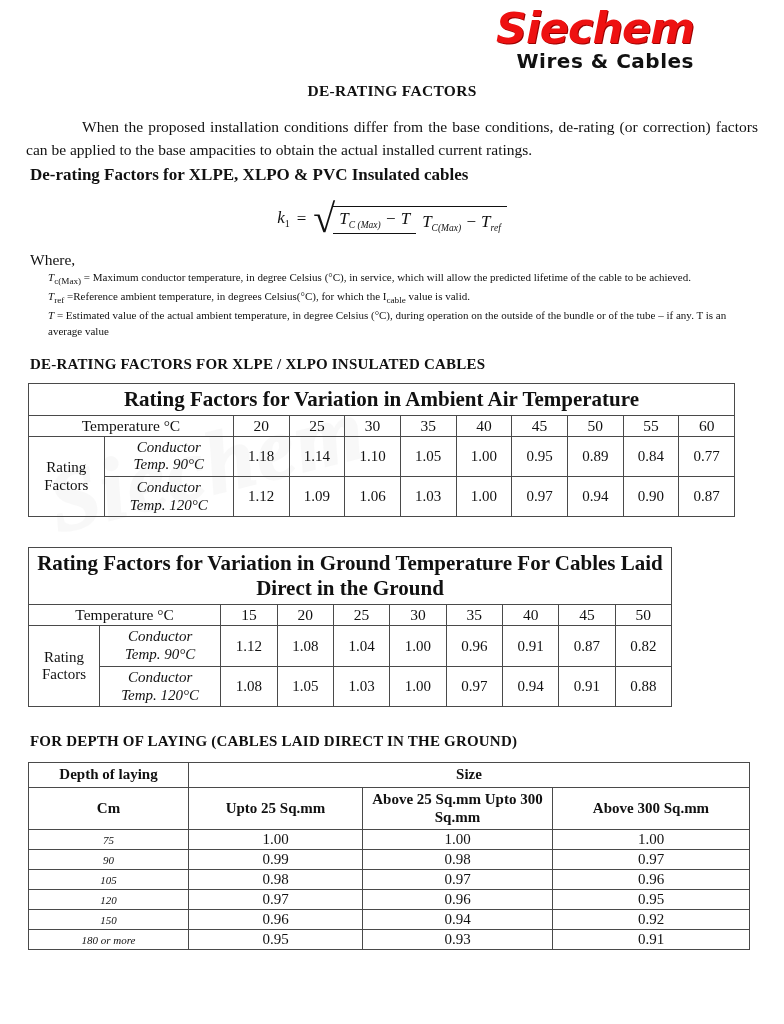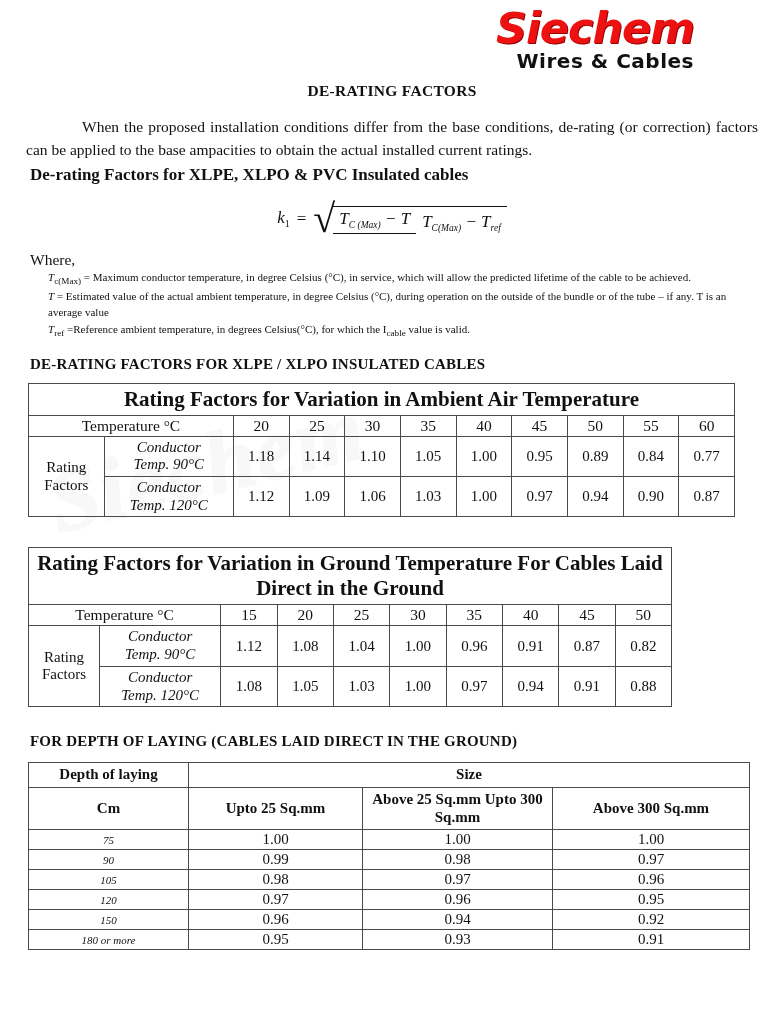--- a/index.html
+++ b/index.html
@@ -187,22 +187,22 @@
             <span class="num"><span class="sym">T</span><sub class="sm">C (Max)</sub> <span>− T</span></span>
             <span class="den"><span class="sym">T</span><sub class="sm">C(Max)</sub> <span>− T</span><sub class="sm">ref</sub></span>
           </span>
         </span>
       </div>
     </div>
 
     <div class="where">Where,</div>
     <div class="defs">
       <p><span class="sym">T</span><sub>c(Max)</sub><span> = Maximum conductor temperature, in degree Celsius (°C), in service, which will allow the predicted lifetime of the cable to be achieved.</span></p>
+      <p><span class="sym">T</span><sub>ref</sub><span> =Reference ambient temperature, in degrees Celsius(°C), for which the I</span><sub>cable</sub><span> value is valid.</span></p>
       <p><span class="sym">T</span><span> = Estimated value of the actual ambient temperature, in degree Celsius (°C), during operation on the outside of the bundle or of the tube – if any. T is an average value</span></p>
-      <p><span class="sym">T</span><sub>ref</sub><span> =Reference ambient temperature, in degrees Celsius(°C), for which the I</span><sub>cable</sub><span> value is valid.</span></p>
     </div>
 
     <div class="sec-head2">DE-RATING FACTORS FOR XLPE / XLPO INSULATED CABLES</div>
 
     <table class="t1">
       <tbody>
         <tr>
           <td class="t-title" colspan="11">Rating Factors for Variation in Ambient Air Temperature</td>
         </tr>
         <tr>

